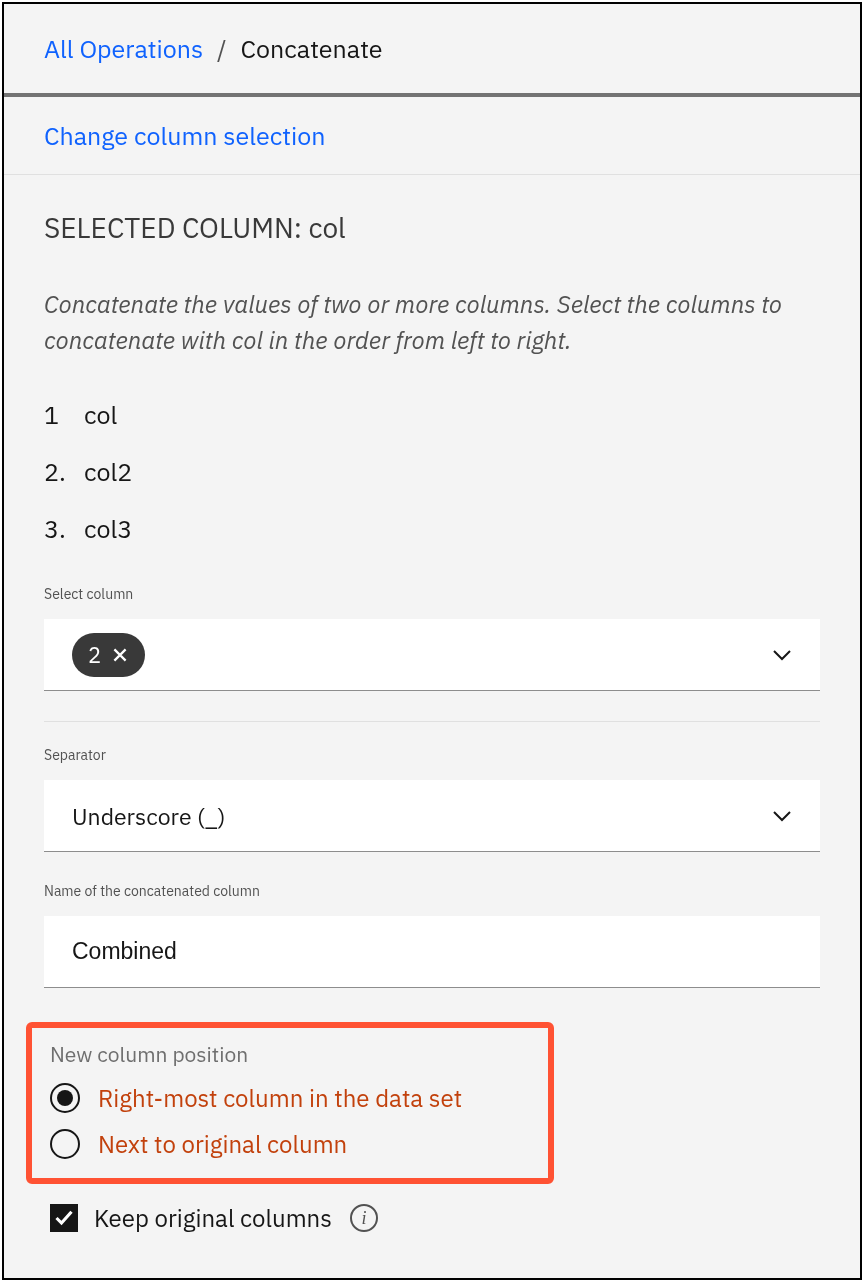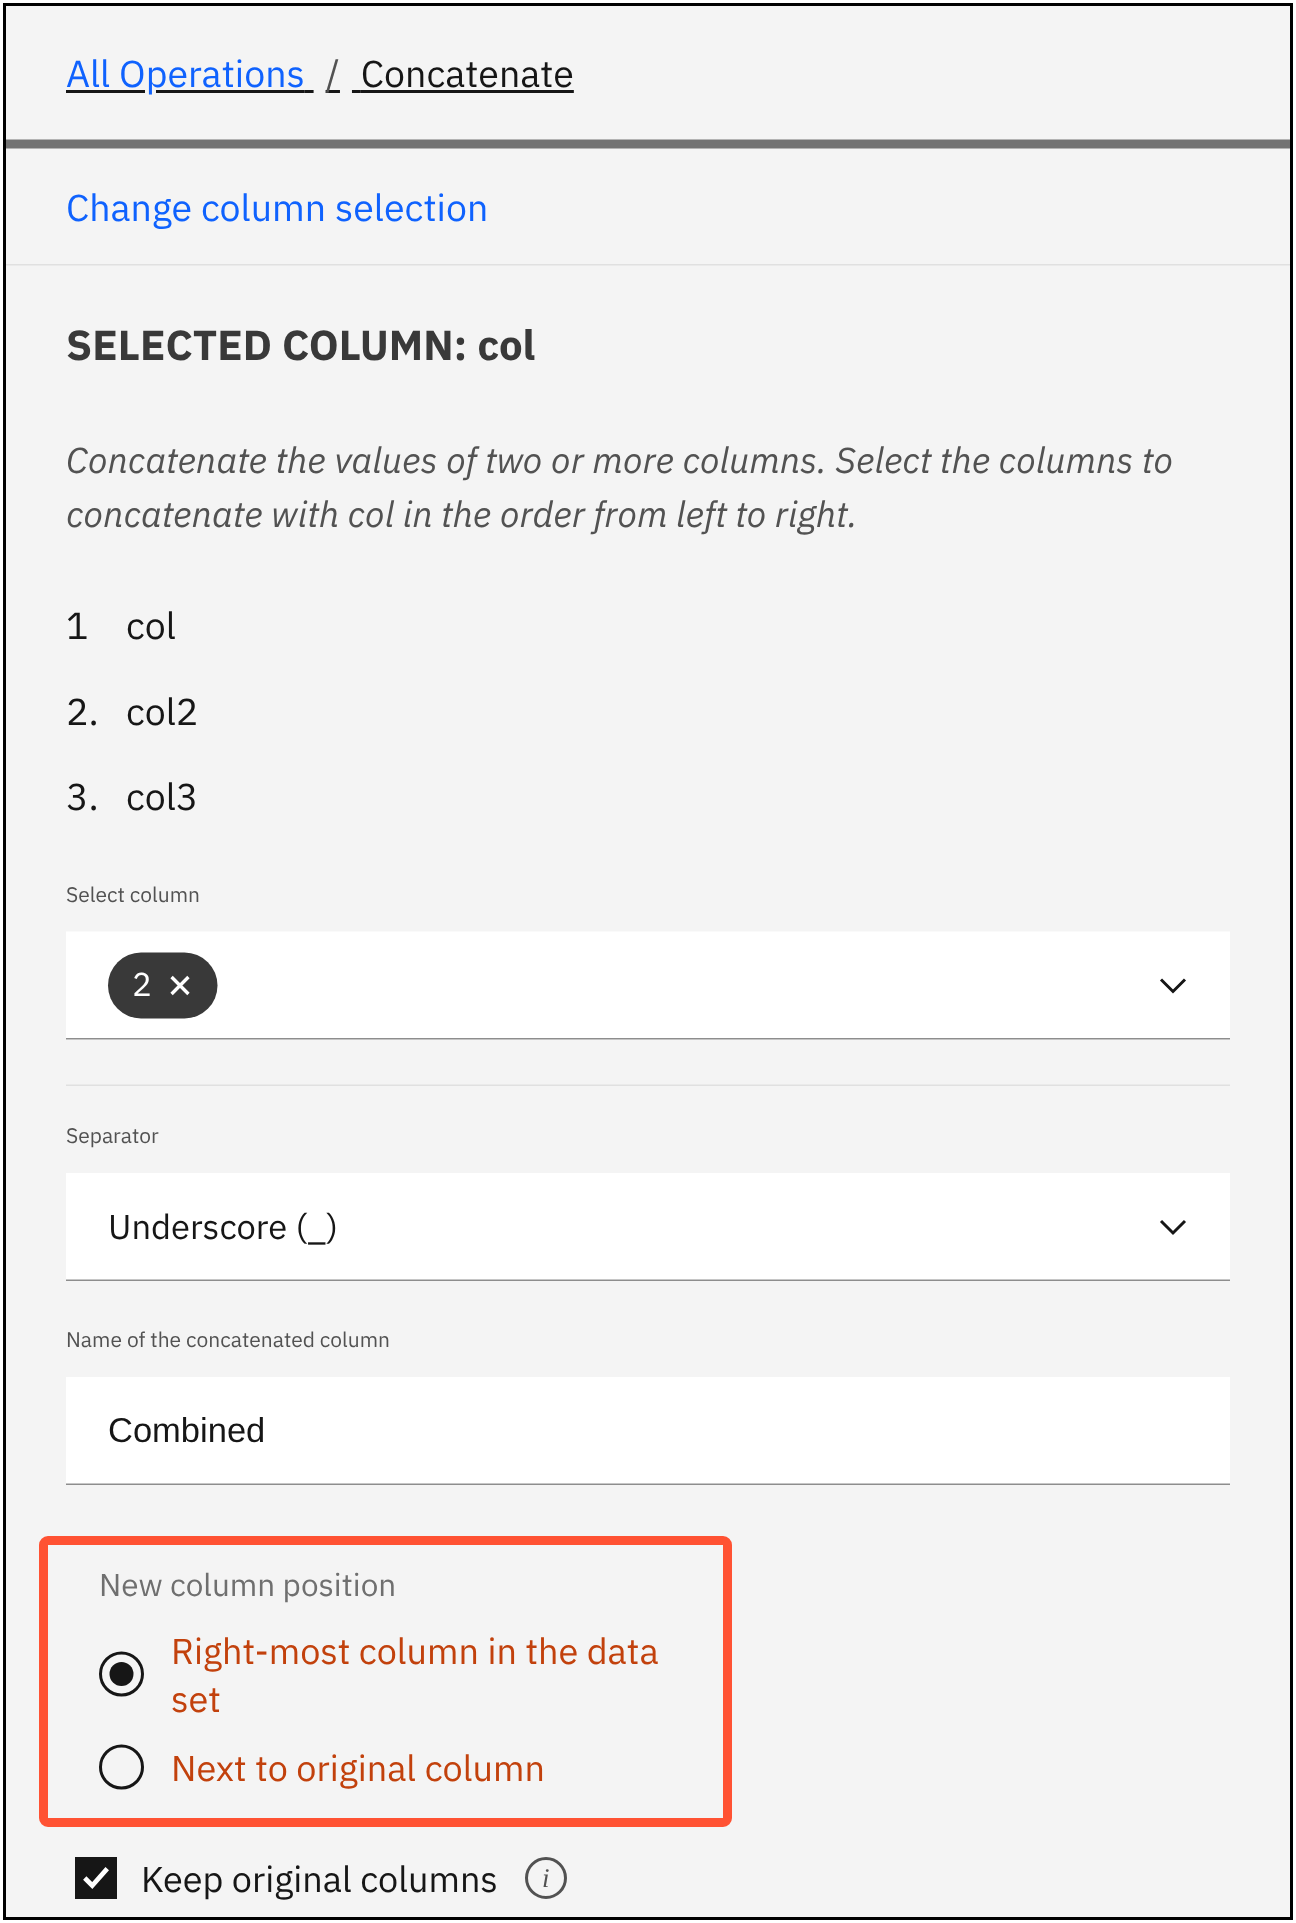--- a/index.html
+++ b/index.html
@@ -12,36 +12,35 @@
     .panel {
       width: 860px;
       height: 1278px;
       margin: 2px;
       border: 2px solid #000;
       background: #f4f4f4;
     }
     .breadcrumb {
       padding: 28px 40px 28px 40px;
       font-size: 25px;
-      border-bottom: 6px solid #737373;
-      text-decoration: underline;
+      border-bottom: 4px solid #737373;
     }
     .breadcrumb a { color: #0f62fe; text-decoration: none; }
     .breadcrumb .sep { color: #525252; padding: 0 8px; }
     .breadcrumb .current { color: #161616; }
     .change-row {
       padding: 22px 40px;
       border-bottom: 1px solid #e0e0e0;
       font-size: 25px;
     }
     .change-row a { color: #0f62fe; text-decoration: none; }
     .content { padding: 34px 40px 20px 40px; }
     .selected-heading {
       font-size: 28px;
-      font-weight: 700;
+      font-weight: 400;
       color: #393939;
       text-transform: none;
       margin-bottom: 40px;
     }
     .desc {
       font-size: 24px;
       font-style: italic;
       color: #525252;
       line-height: 1.5;
       margin-bottom: 40px;
@@ -105,23 +104,23 @@
       width: 100%;
       font-size: 23px;
       outline: none;
       background: transparent;
       color: #161616;
       font-family: Liberation Sans, sans-serif;
     }
     .highlight-box {
       border: 6px solid #ff5233;
       border-radius: 6px;
-      padding: 12px 18px 18px 34px;
+      padding: 12px 18px 18px 18px;
       margin-left: -18px;
-      width: 462px;
+      width: 528px;
       margin-bottom: 18px;
       margin-top: 34px;
     }
     .highlight-box .label { font-size: 21px; color:#6f6f6f; margin-bottom: 10px;}
     .radio-row {
       display: flex;
       align-items: center;
       font-size: 24px;
       color: #c2410c;
       margin-top: 14px;

